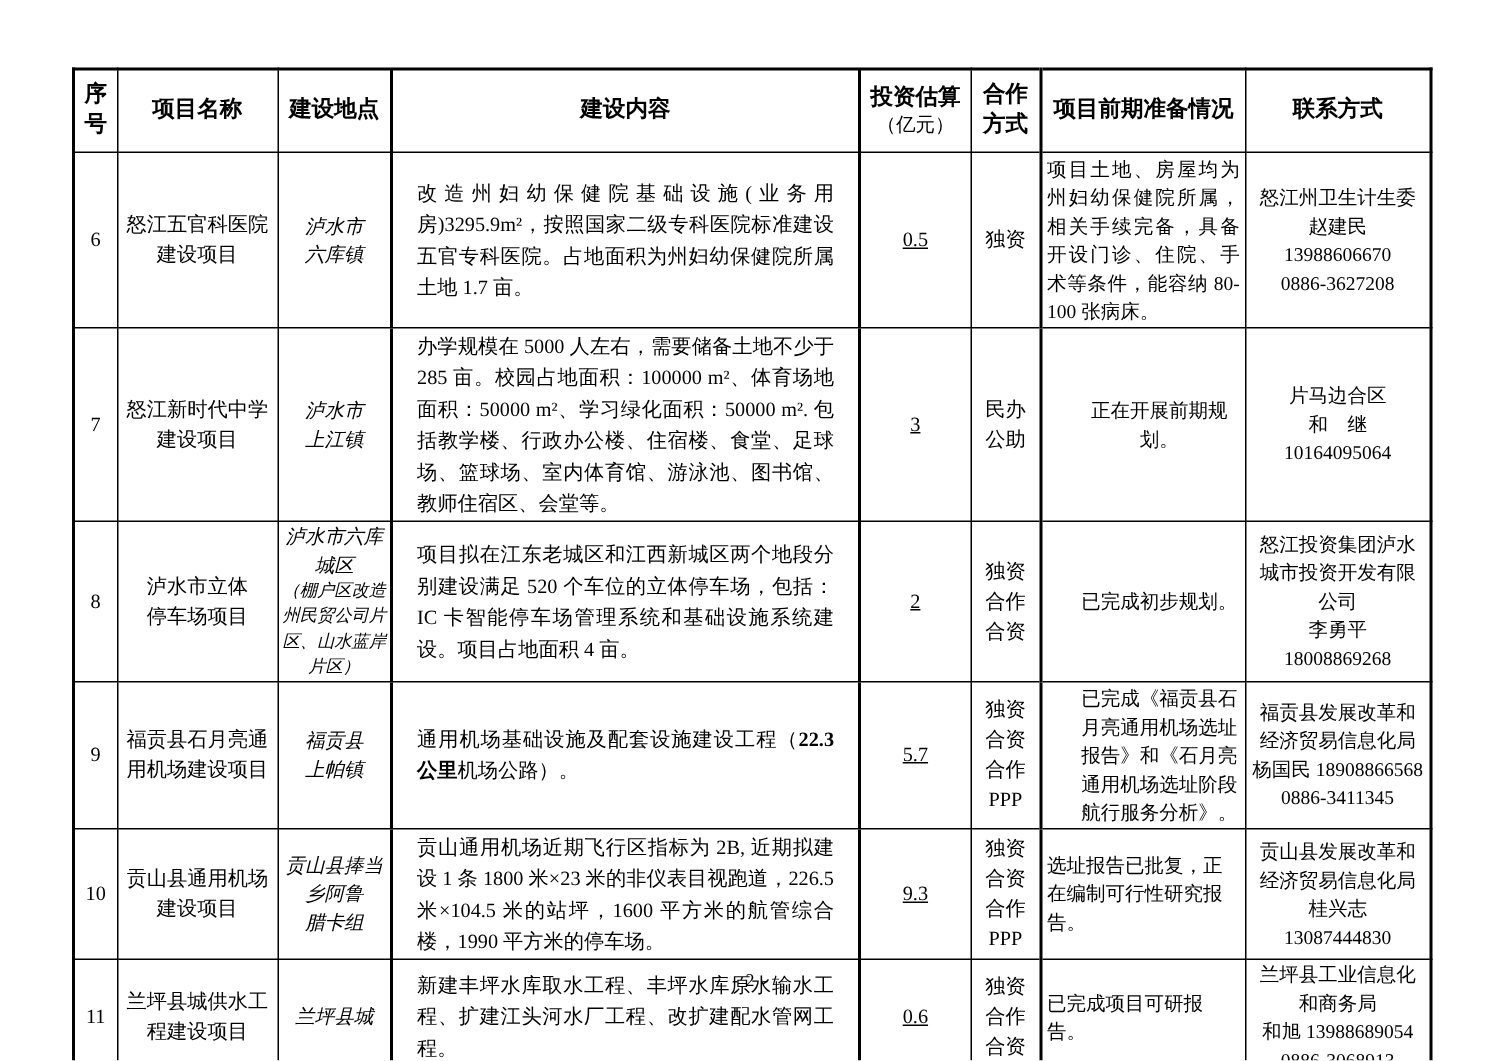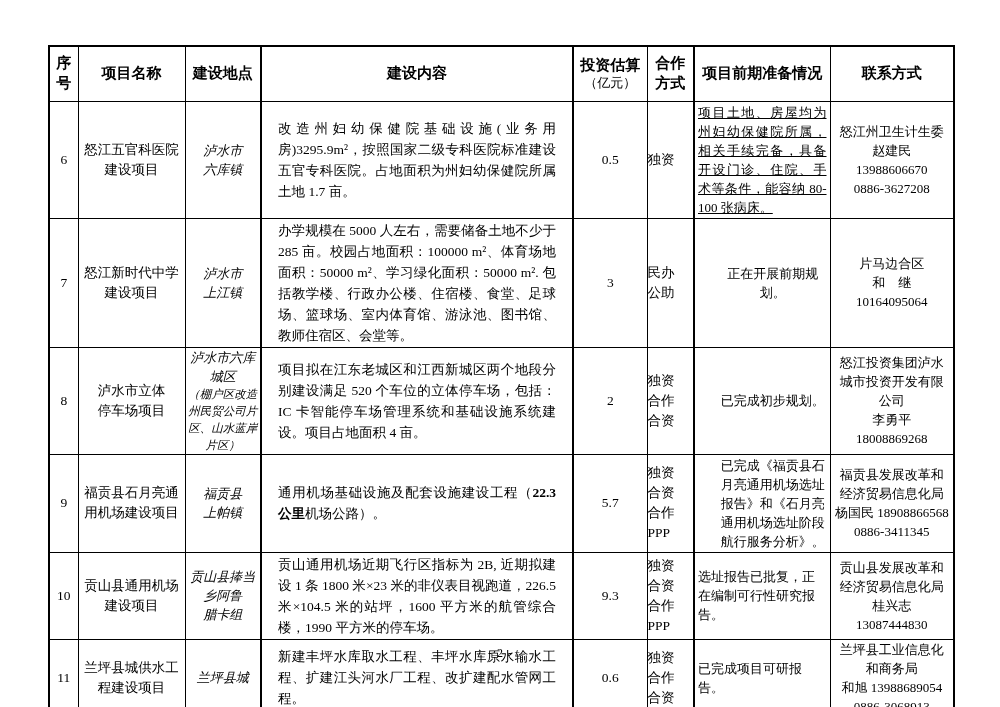--- a/index.html
+++ b/index.html
@@ -55,27 +55,27 @@
   td.c-loc {
     text-align: center; font-size: 13px; line-height: 19px;
     white-space: pre-line; padding: 0 1px; font-style: italic;
   }
   td.c-loc .loc-note { font-size: 11.5px; line-height: 17px; display: block; white-space: pre-line; }
   td.c-content {
     text-align: justify; font-size: 13.5px; line-height: 21px;
     padding: 1px 16px;
   }
   td.c-content b { font-weight: bold; }
-  td.c-inv { text-align: center; font-size: 13.5px; }
+  td.c-inv { text-align: center; font-size: 13.5px; text-decoration: underline; }
   td.c-coop {
-    font-size: 13.5px; line-height: 20px;
+    text-align: center; font-size: 13.5px; line-height: 20px;
     white-space: pre-line;
   }
   td.c-prep { font-size: 13px; line-height: 19px; padding: 1px 3px; }
-  td.c-prep.prep-justify { text-align: justify; text-decoration: underline; }
+  td.c-prep.prep-justify { text-align: justify; }
   td.c-prep.prep-center  { text-align: center; padding-left: 24px; }
   td.c-prep.prep-left    { text-align: left; margin-left: 20px; }
   td.c-contact {
     text-align: center; font-size: 13px; line-height: 19px;
     white-space: pre-line; padding: 0 2px; margin-top: 23px;
   }
   .footer {
     position: absolute;
     left: 48px;
     top: 646px;

